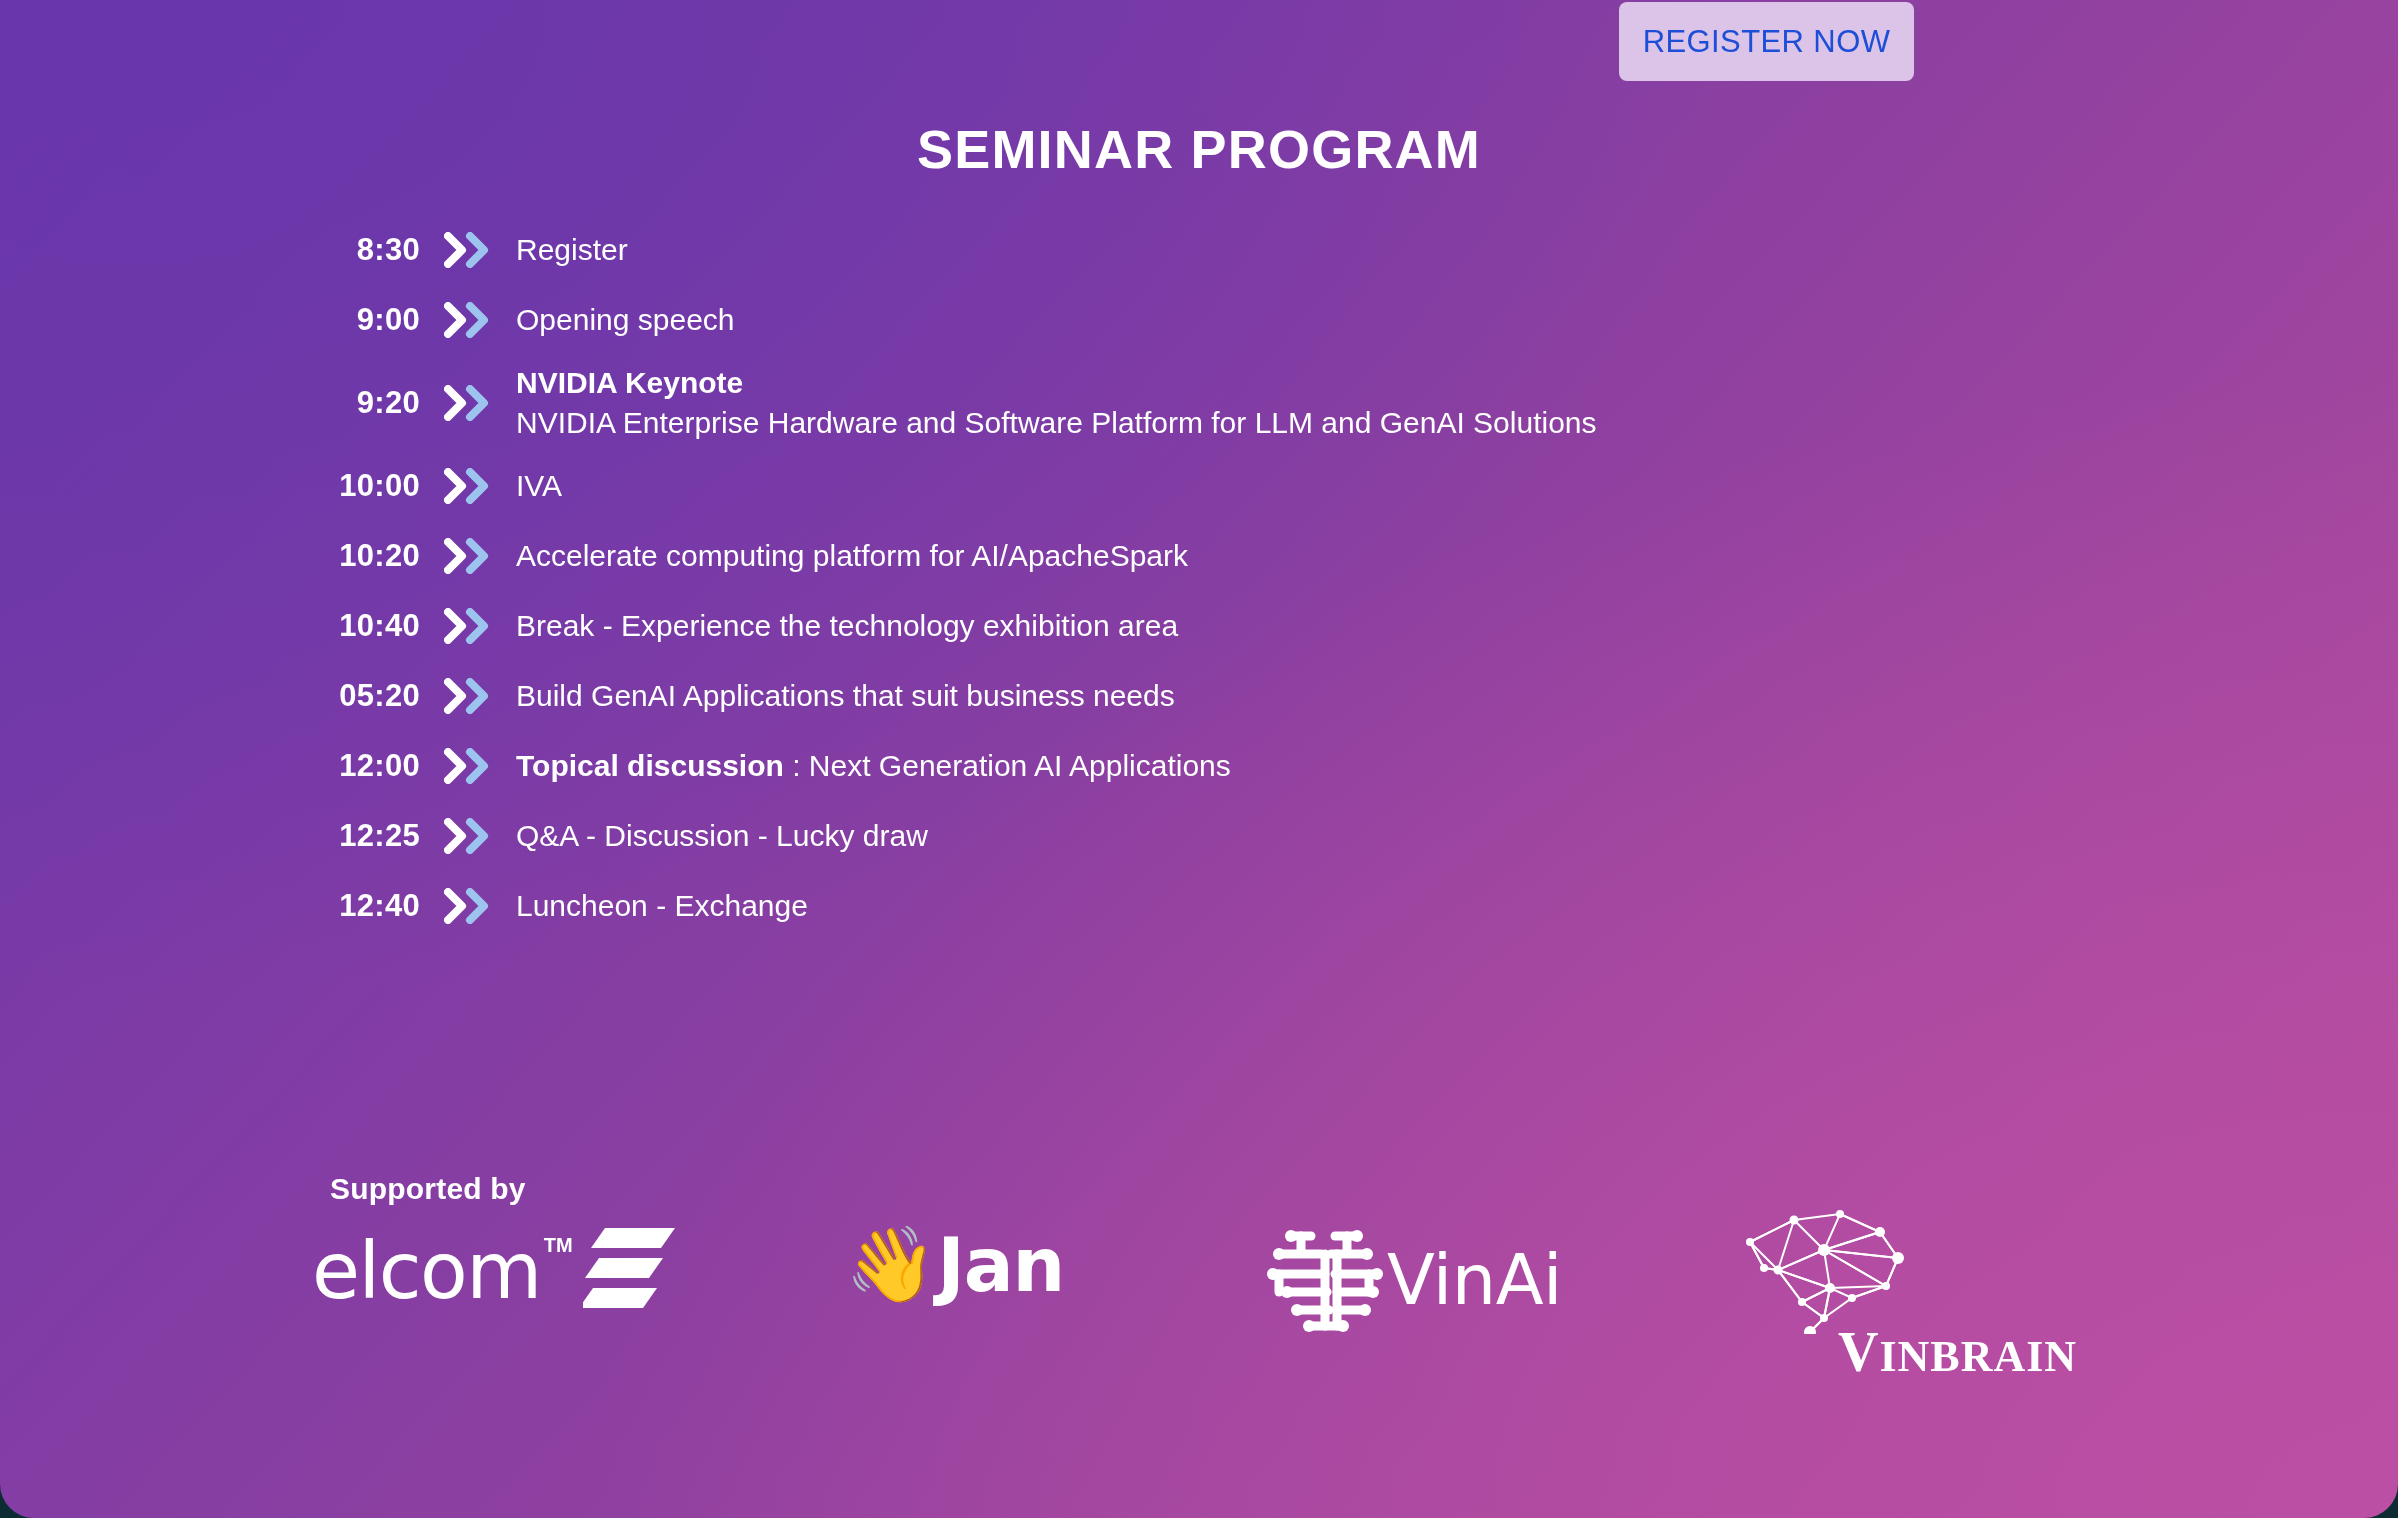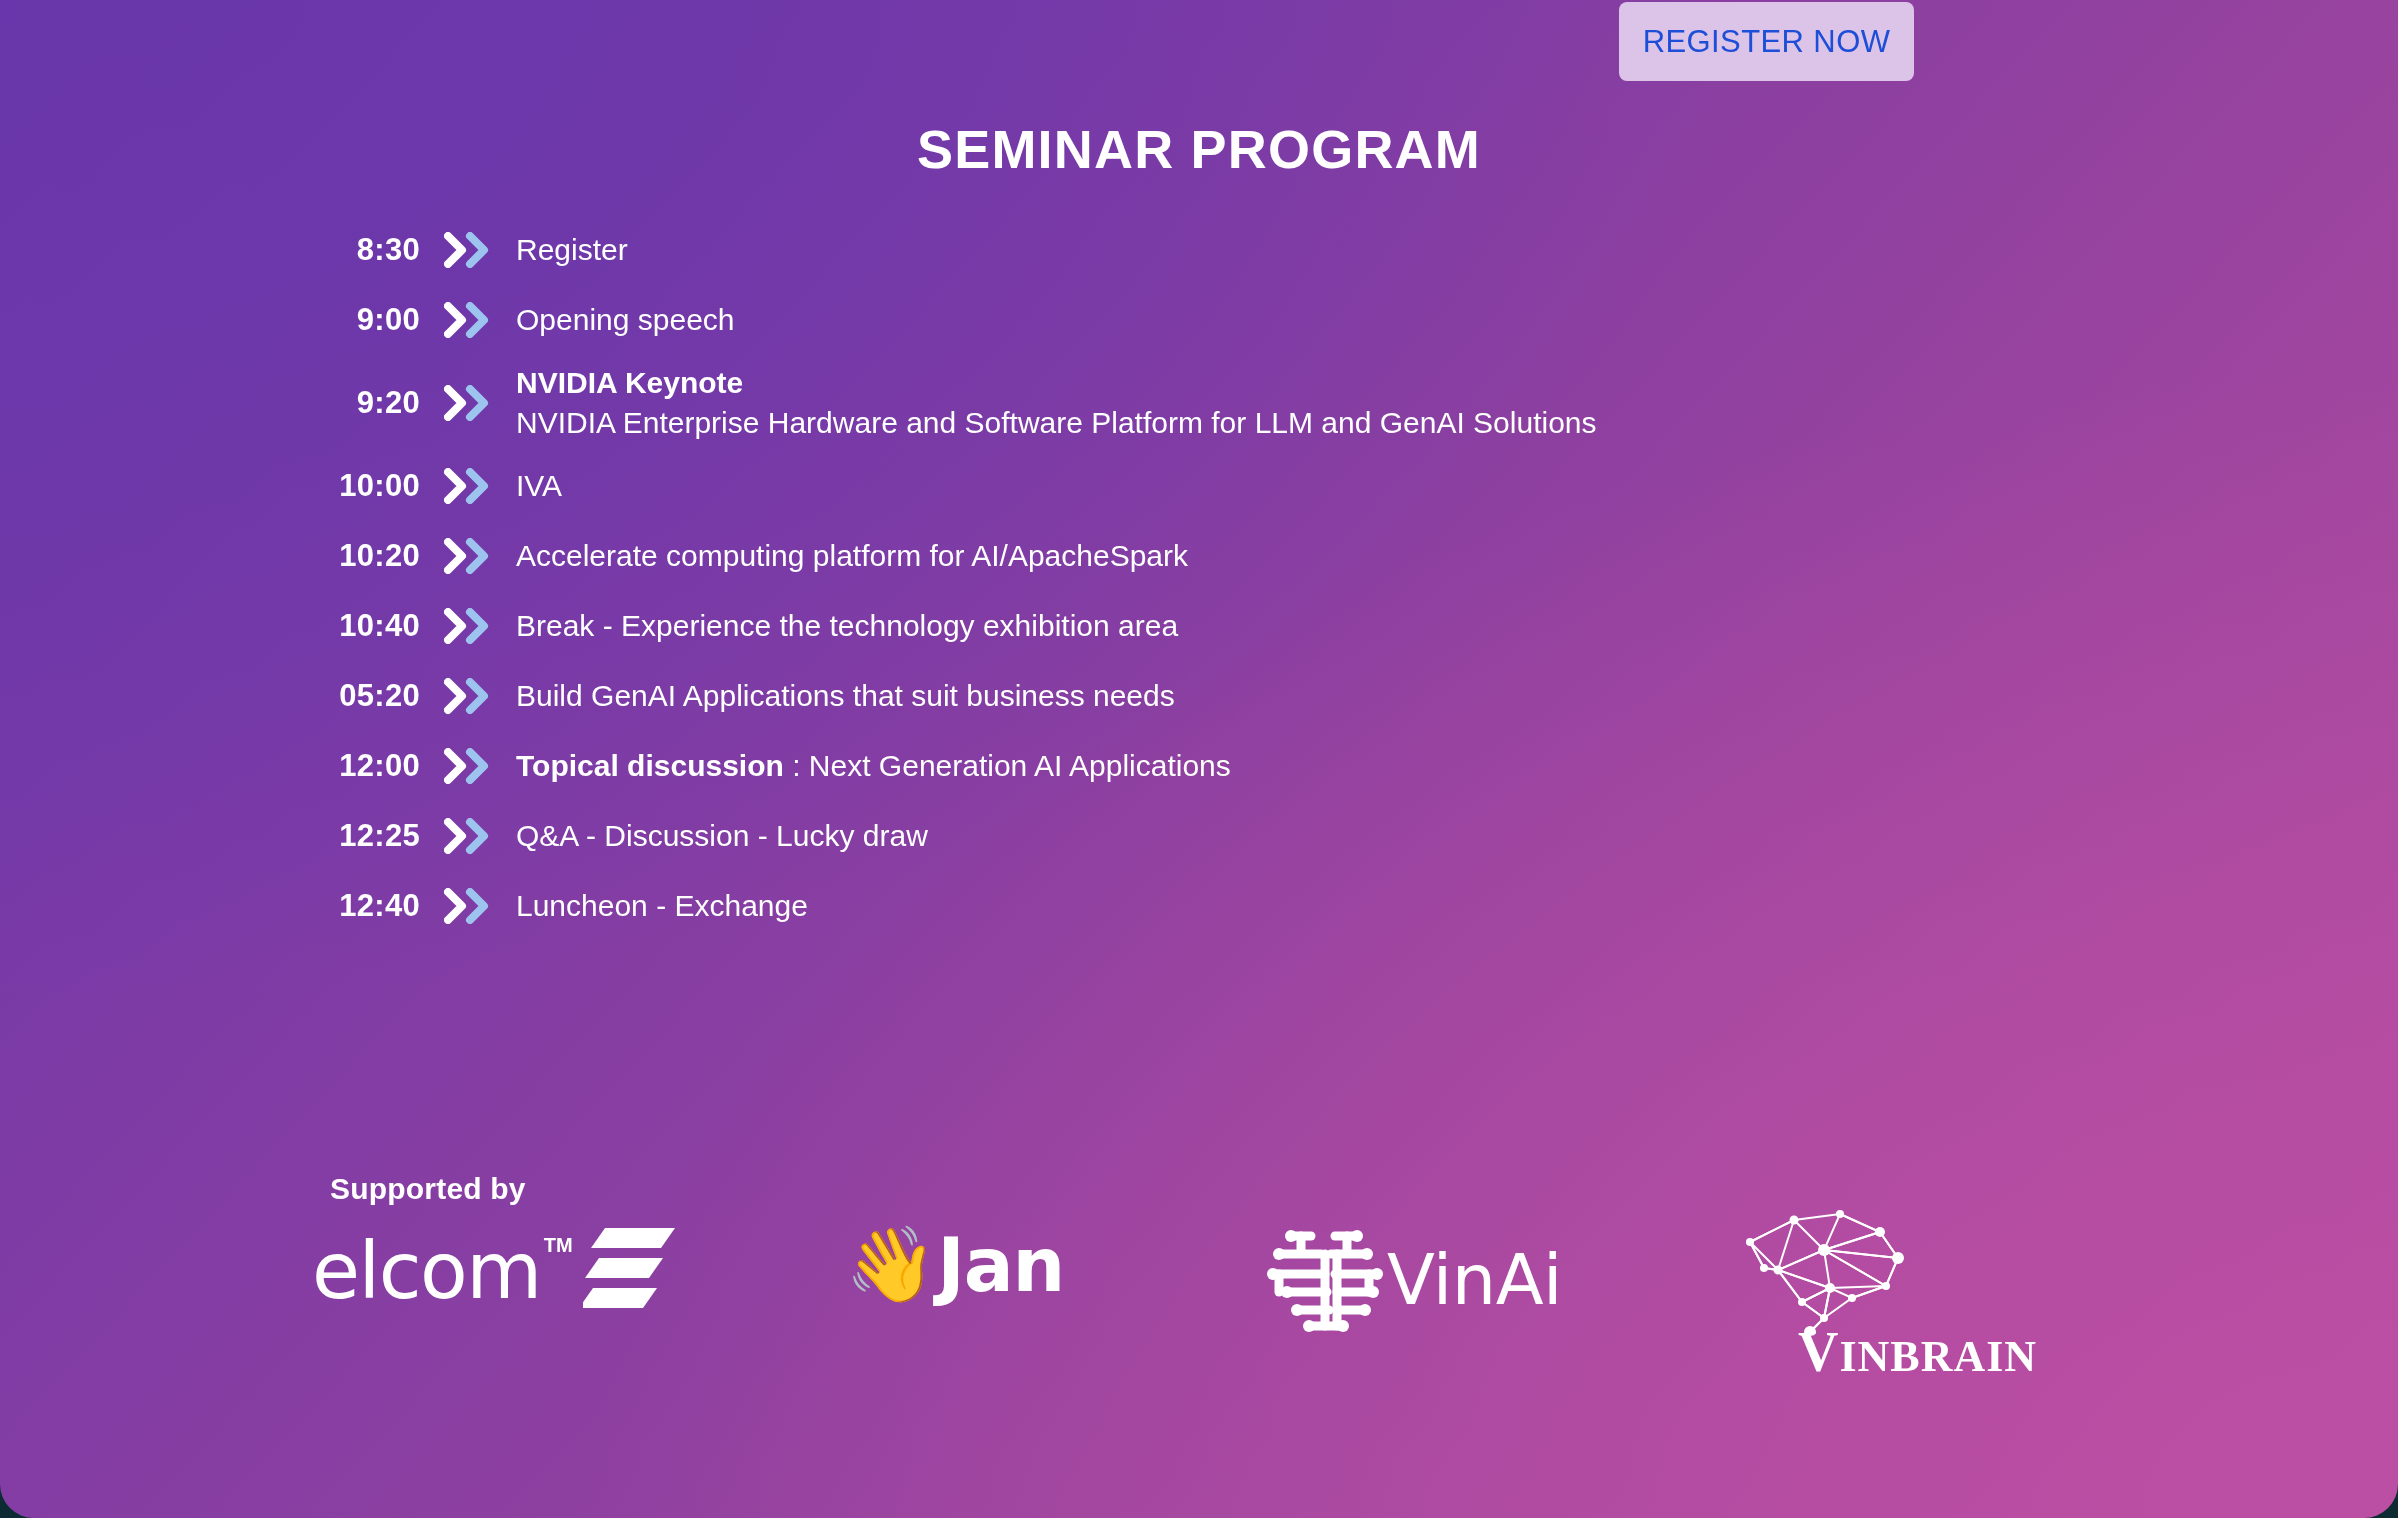--- a/index.html
+++ b/index.html
@@ -168,21 +168,21 @@
     font-family: "DejaVu Sans", sans-serif;
   }
 
   
   .logo-vinbrain { left: 1420px; top: -12px; flex-direction: column; align-items: flex-start; }
   .vinbrain-word {
     color: #ffffff;
     font-size: 44px;
     font-weight: bold;
     letter-spacing: 1px;
-    margin-left: 78px;
+    margin-left: 118px;
     margin-top: -18px;
     font-family: "Liberation Serif", serif;
   }
   .vinbrain-word .cap { font-size: 56px; }
 </style>
 </head>
 <body>
 
 <div class="slide">
 

